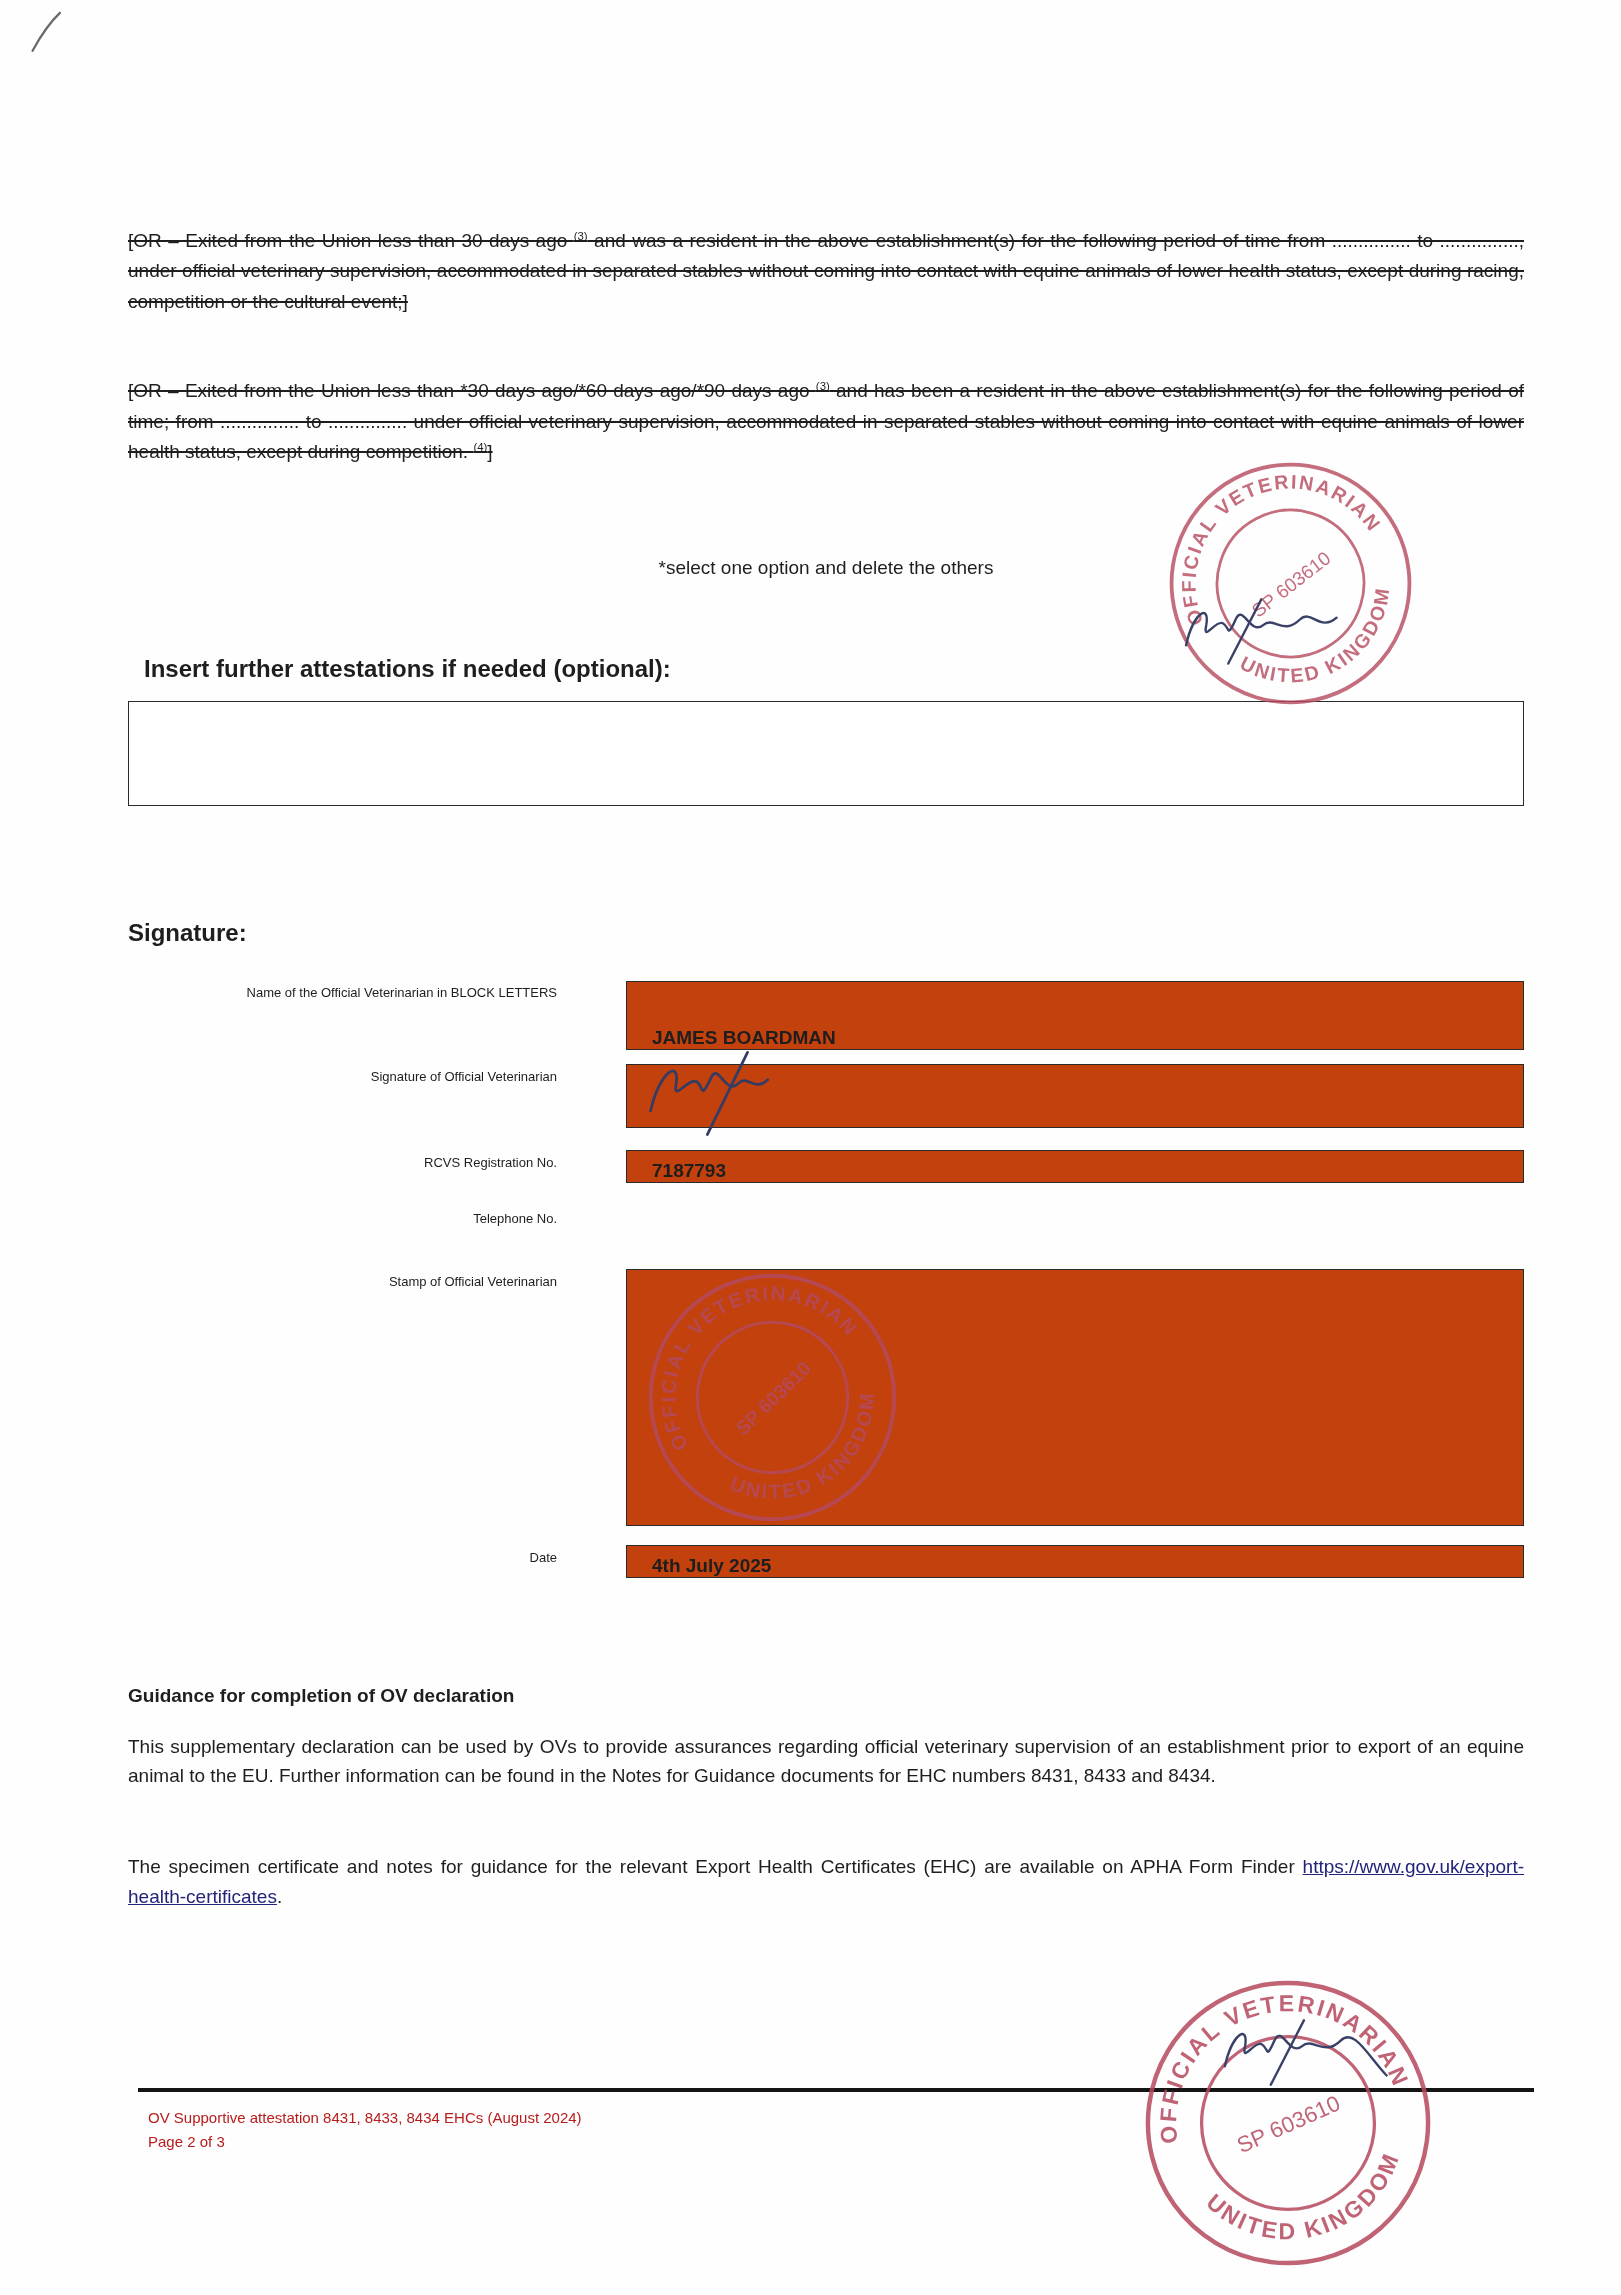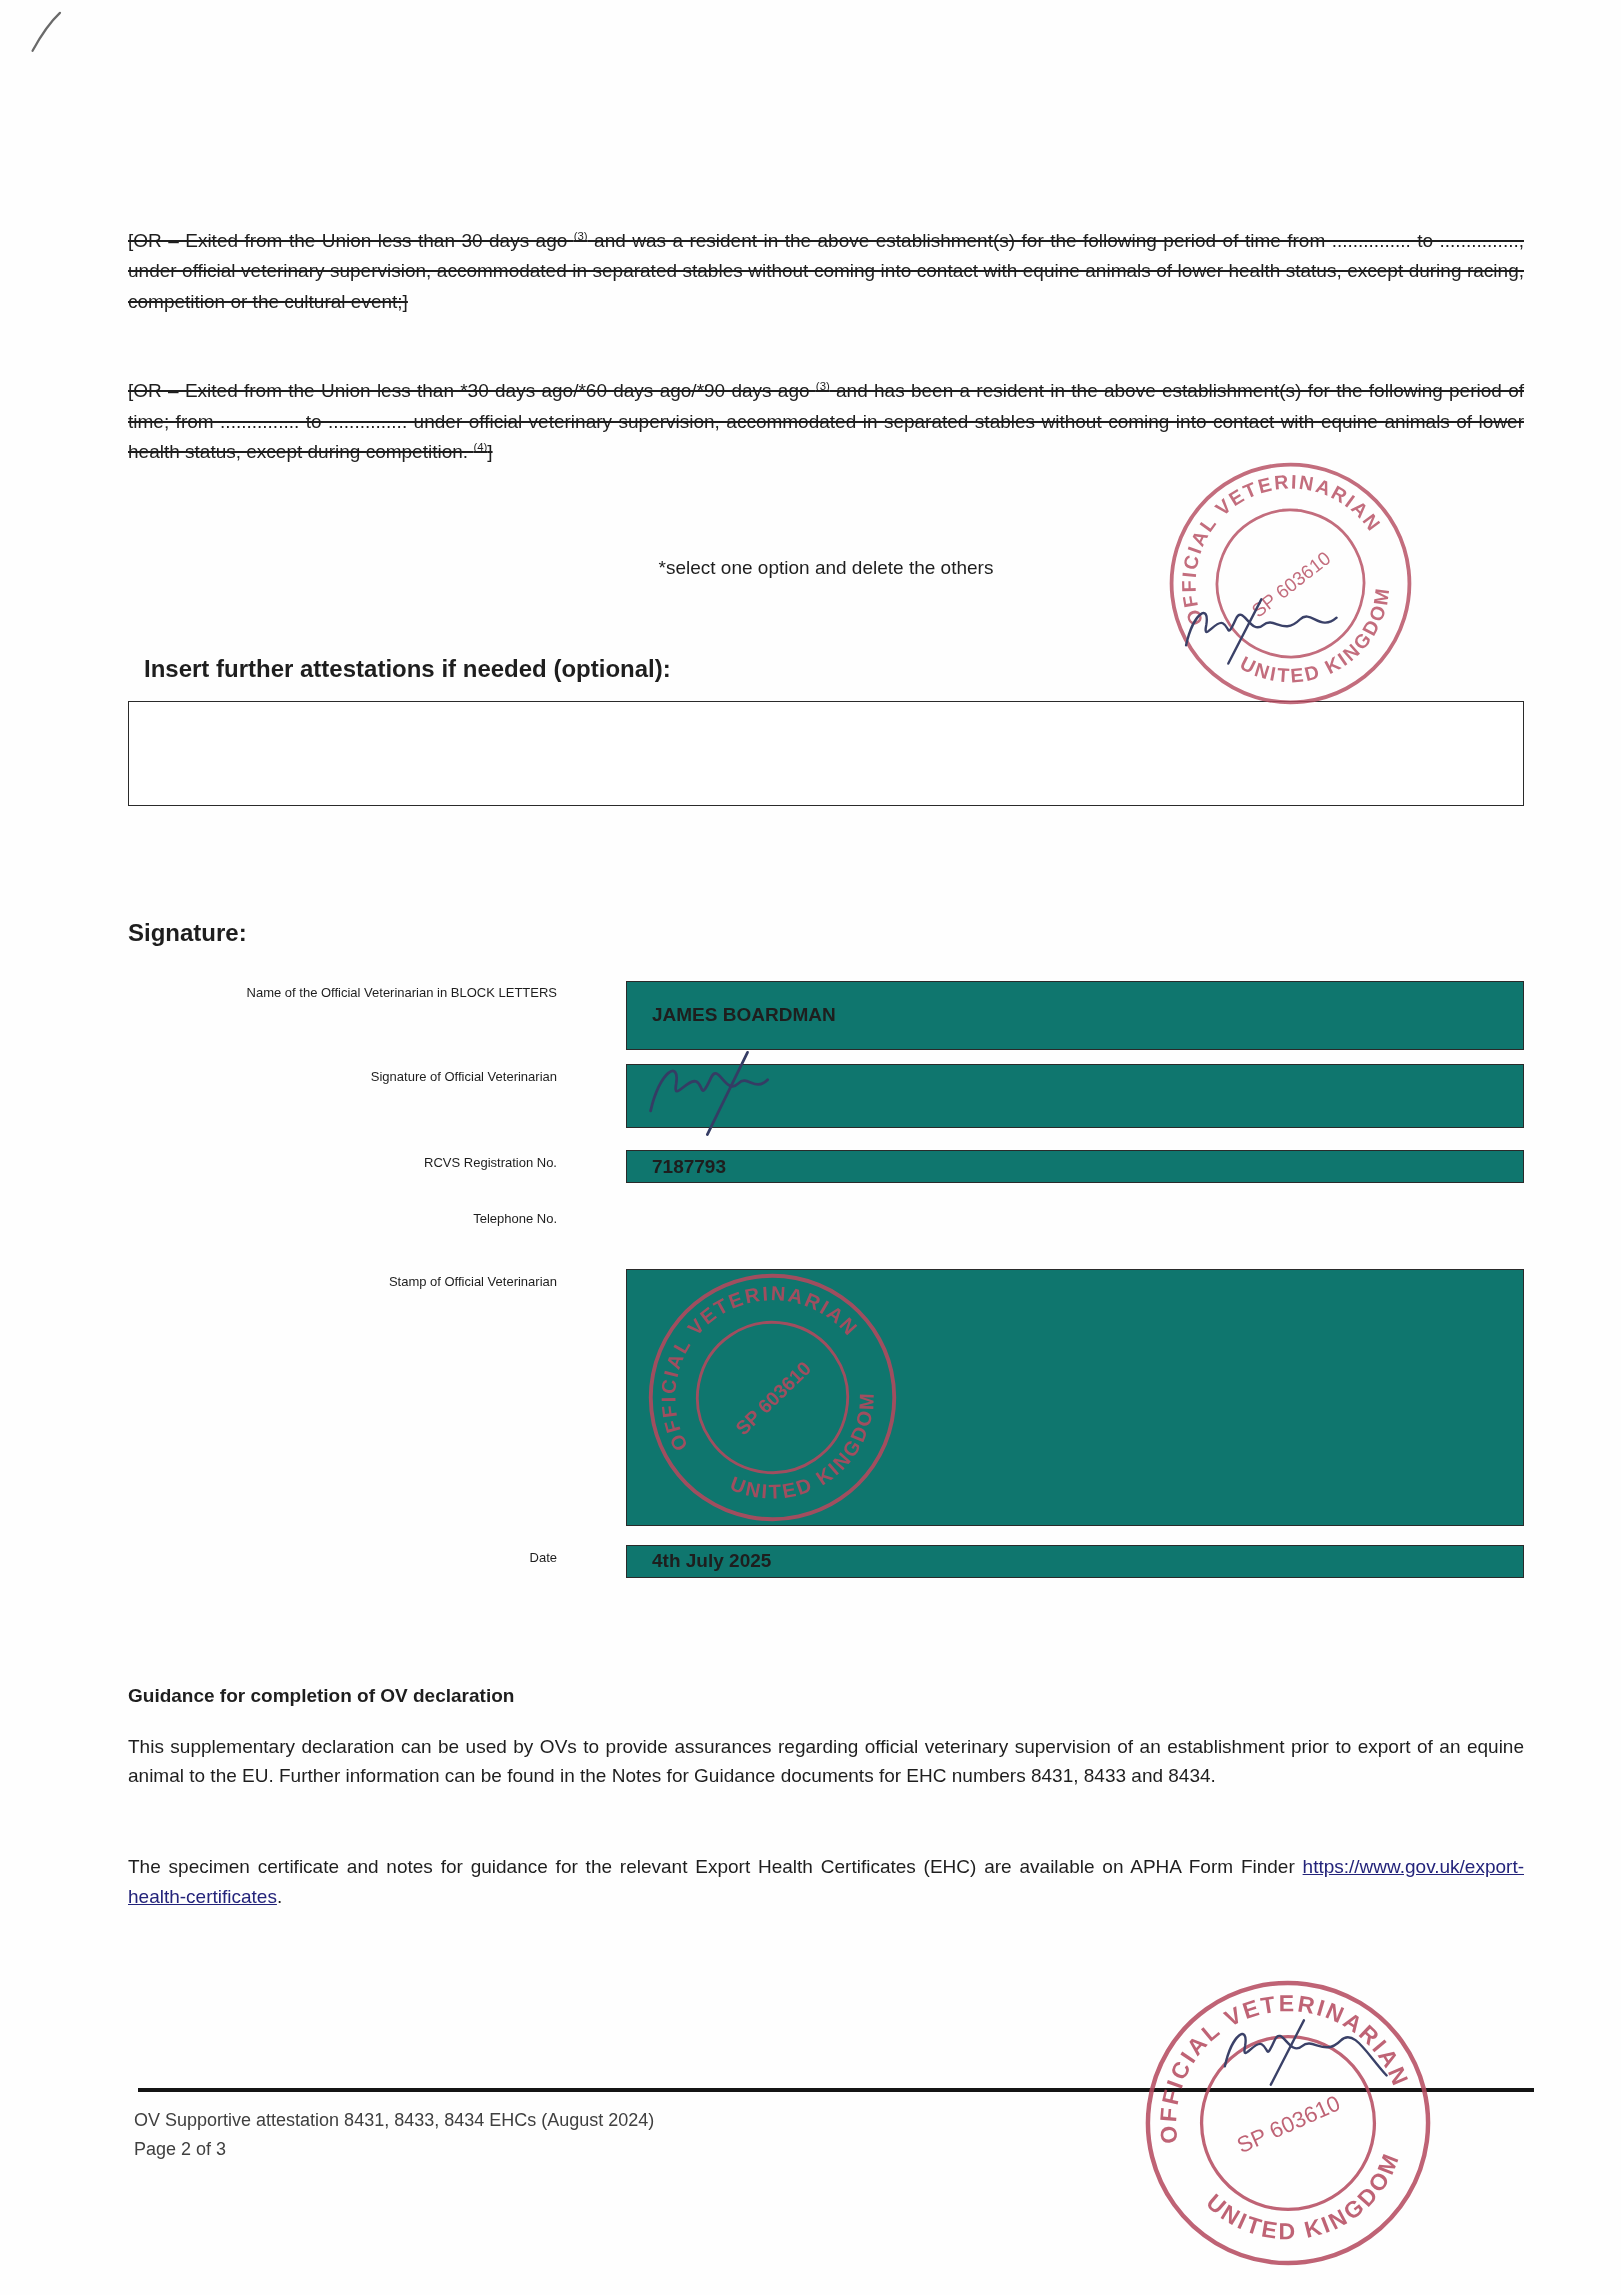--- a/index.html
+++ b/index.html
@@ -13,30 +13,30 @@
   .struck{text-decoration:line-through;text-decoration-thickness:1.8px;}
   sup{font-size:0.6em;vertical-align:super;line-height:0;}
   .note{margin-top:86px;text-align:center;}
   .h-bold{font-weight:bold;font-size:24px;line-height:1.3;}
   .attest-heading{margin-top:69px;padding-left:16px;}
   .attest-box{margin-top:17.4px;height:103px;border:1.8px solid #2a2a2a;background:#fff;}
   .sig-heading{margin-top:111px;}
   .form{margin-top:32px;}
   .form-row{display:flex;align-items:flex-start;}
   .form-label{flex:0 0 498px;font-size:13px;line-height:1.35;padding-top:3.7px;padding-right:69px;box-sizing:border-box;text-align:right;}
-  .form-box{flex:1;border:1.8px solid #2a2a2a;box-sizing:border-box;display:flex;align-items:center;
-    padding-left:25px;font-weight:bold;font-size:19px;position:relative;background:#0f766e;}
+  .form-box{flex:1;border:1.8px solid #2a2a2a;box-sizing:border-box;display:flex;align-items:flex-end;
+    padding-left:25px;font-weight:bold;font-size:19px;position:relative;background:#c2410c;}
   .h150{height:69px}.h140{height:64px}.h95{height:33px}.h560{height:257px}
   .mb32{margin-bottom:14.7px}.mb48{margin-bottom:22px}.mb51{margin-bottom:23.4px}.mb90{margin-bottom:41px}.mb42{margin-bottom:19px}
   .guide-heading{margin-top:106px;font-size:19px;}
   .guide-p{margin-top:23px;line-height:1.55;}
   .guide-p2{margin-top:62px;line-height:1.55;}
   a.doc-link{color:#23237a;text-decoration:underline;}
   .footer-rule{position:absolute;left:138px;top:2088px;width:1396px;height:4.1px;background:#141414;}
-  .footer-text{position:absolute;left:134px;top:2106px;font-size:18px;line-height:1.6;color:#404040;}
+  .footer-text{position:absolute;left:148px;top:2106px;font-size:15px;line-height:1.6;color:#b91c1c;}
   .stamp{position:absolute;pointer-events:none;}
   .ink{position:absolute;pointer-events:none;}
   .pen-mark{position:absolute;left:27.5px;top:6.9px;}
 </style>
 </head>
 <body>
 
 <svg class="pen-mark" width="73" height="51" viewBox="0 0 160 110">
   <path d="M 10 95 Q 40 40 70 12" stroke="#6a6a6a" stroke-width="5" fill="none" stroke-linecap="round"></path>
 </svg>

